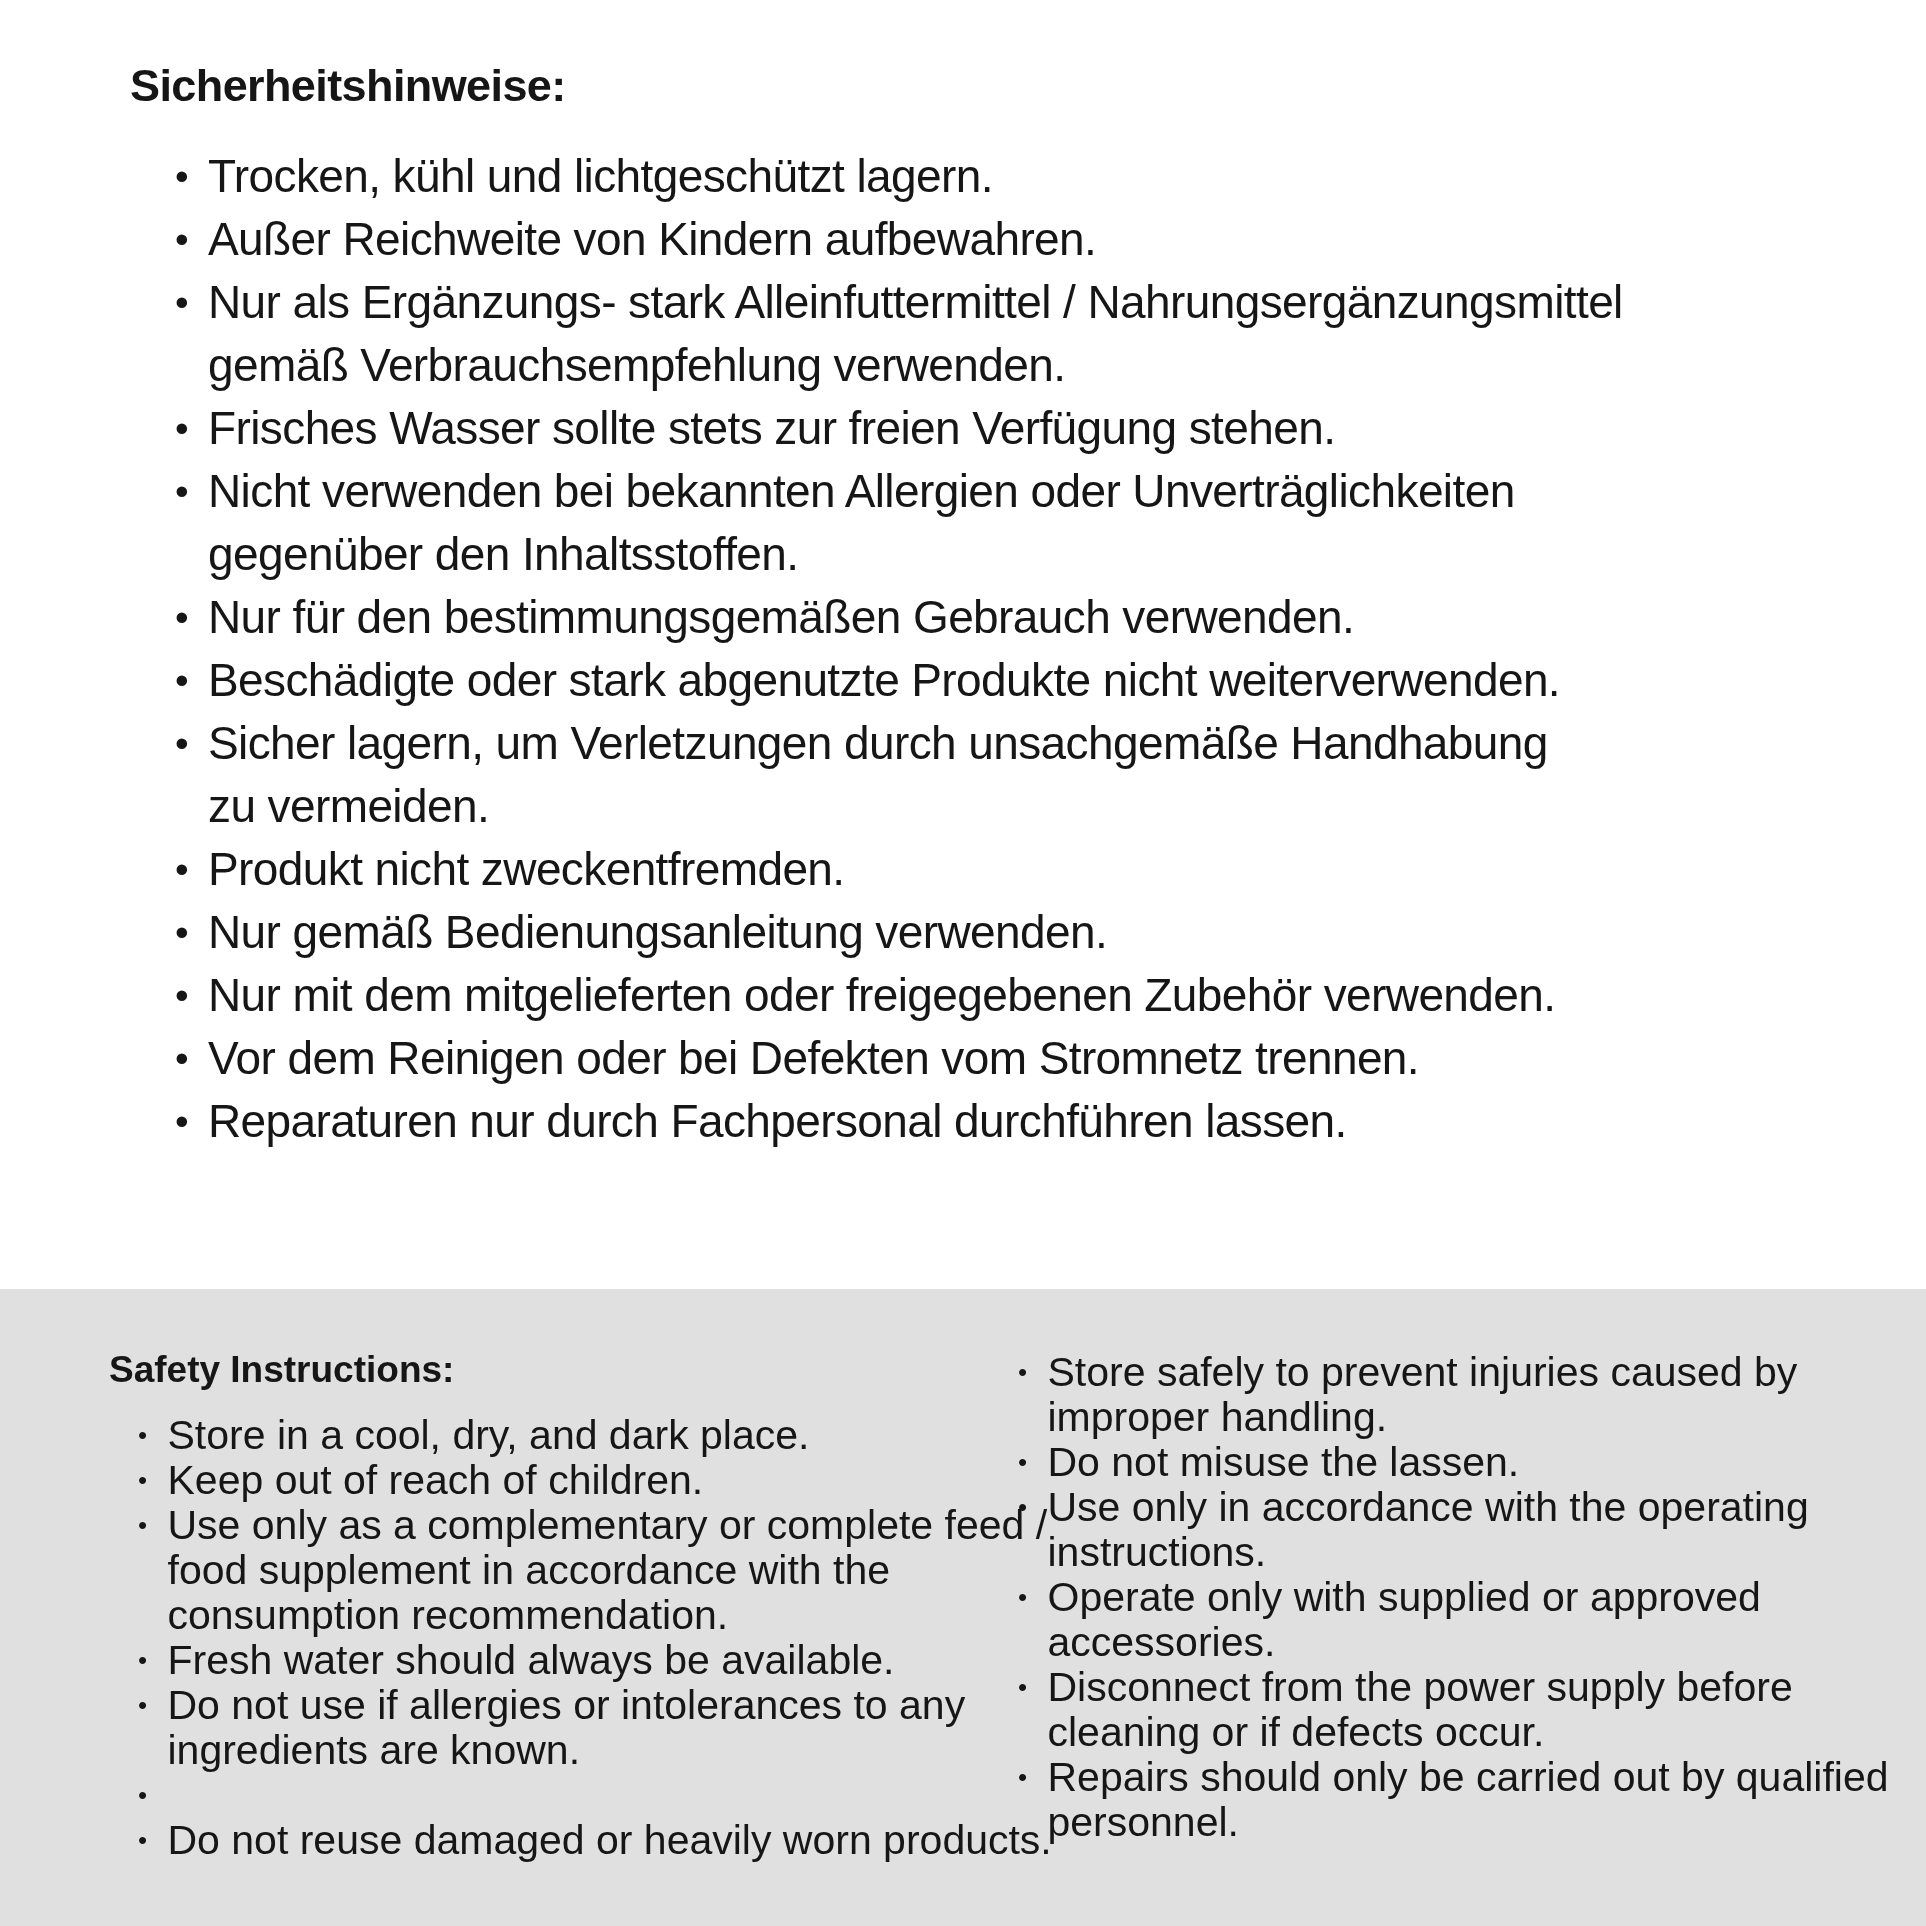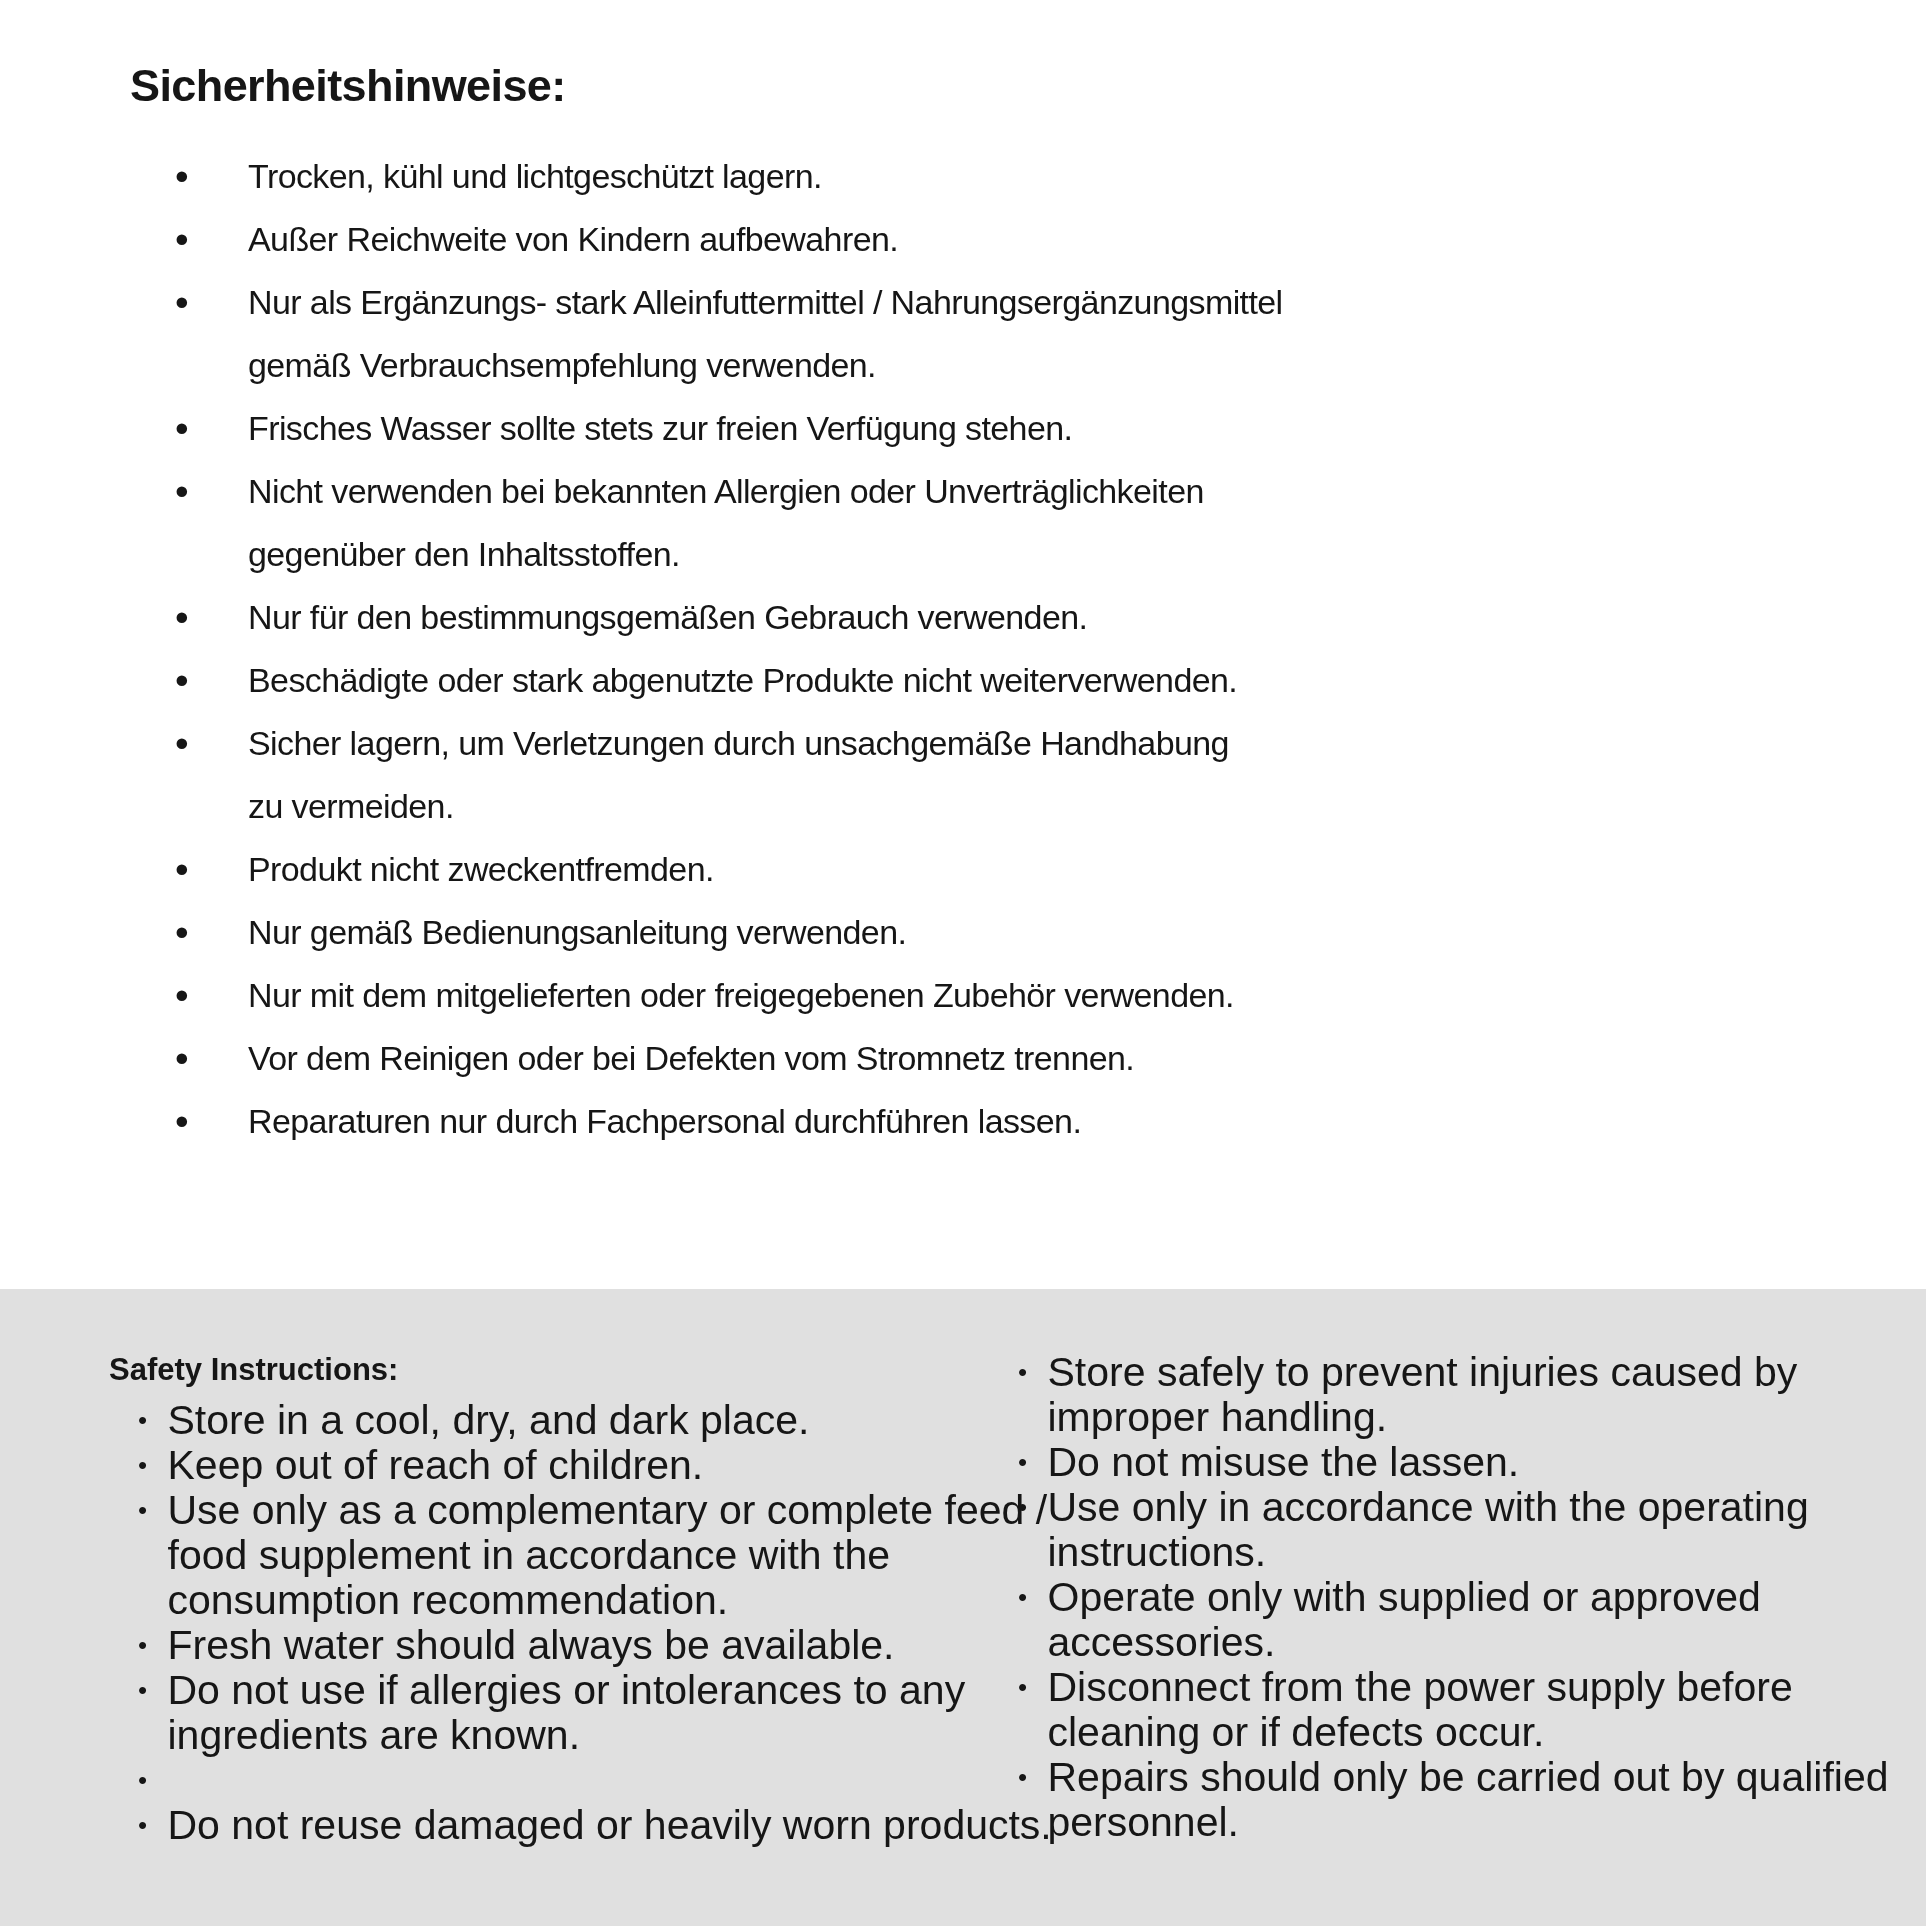--- a/index.html
+++ b/index.html
@@ -34,47 +34,46 @@
       flex-direction: column;
     }
     .de-row { display: flex; }
     .de-bullet {
       width: 33px;
       flex: 0 0 33px;
       font-size: 39px;
       line-height: 63px;
     }
     .de-text {
-      font-size: 34px;
+      font-size: 46px;
       line-height: 63px;
       letter-spacing: -0.6px;
       white-space: pre;
-      margin-left: 40px;
     }
 
     
     .en-section {
       position: absolute;
       left: 0;
       top: 1289px;
       width: 1926px;
       height: 638px;
       background: #e0e0e0;
     }
     .en-col {
       position: absolute;
       top: 61px;
     }
     .en-col-left  { left: 109px;  width: 899px; }
     .en-col-right { left: 1018px; width: 899px; }
     .en-title {
-      font-size: 31px;
+      font-size: 37px;
       font-weight: 700;
       line-height: 40px;
-      margin: 0 0 8px 0;
+      margin: 0 0 23px 0;
       white-space: pre;
     }
     .en-list {
       display: flex;
       flex-direction: column;
     }
     .en-col-left .en-list { margin-left: 29px; }
     .en-row { display: flex; }
     .en-bullet {
       width: 29.5px;

